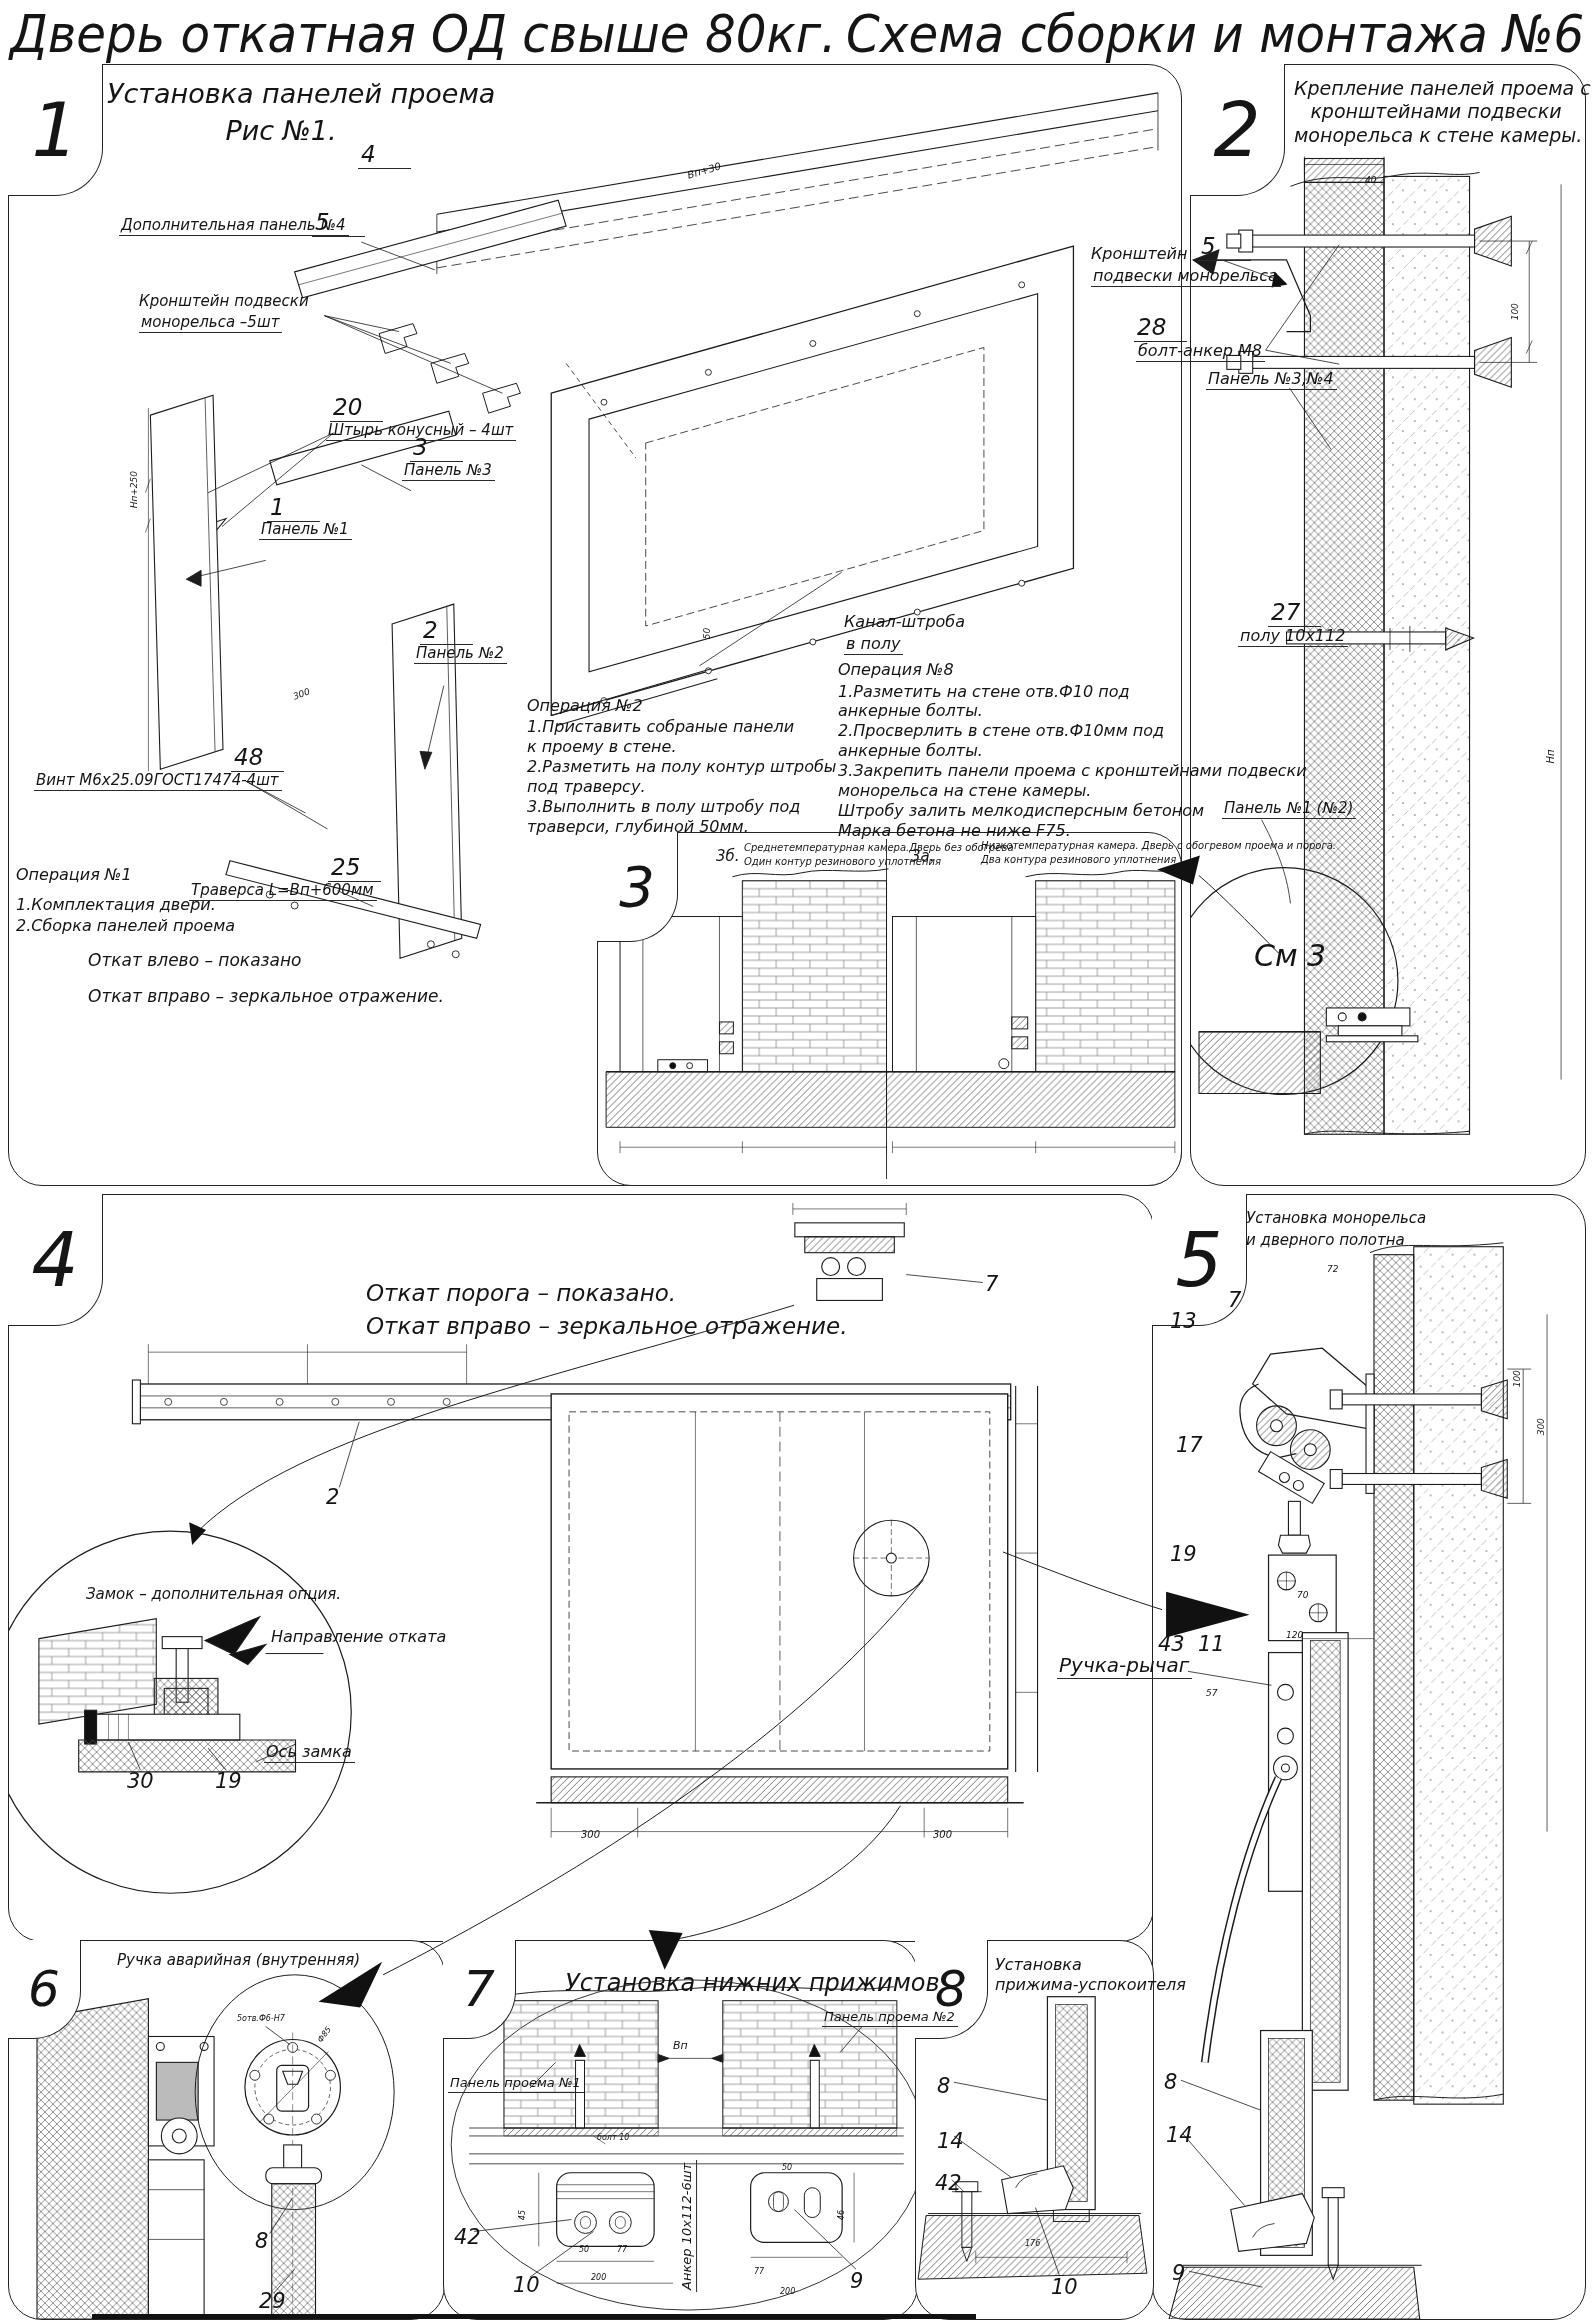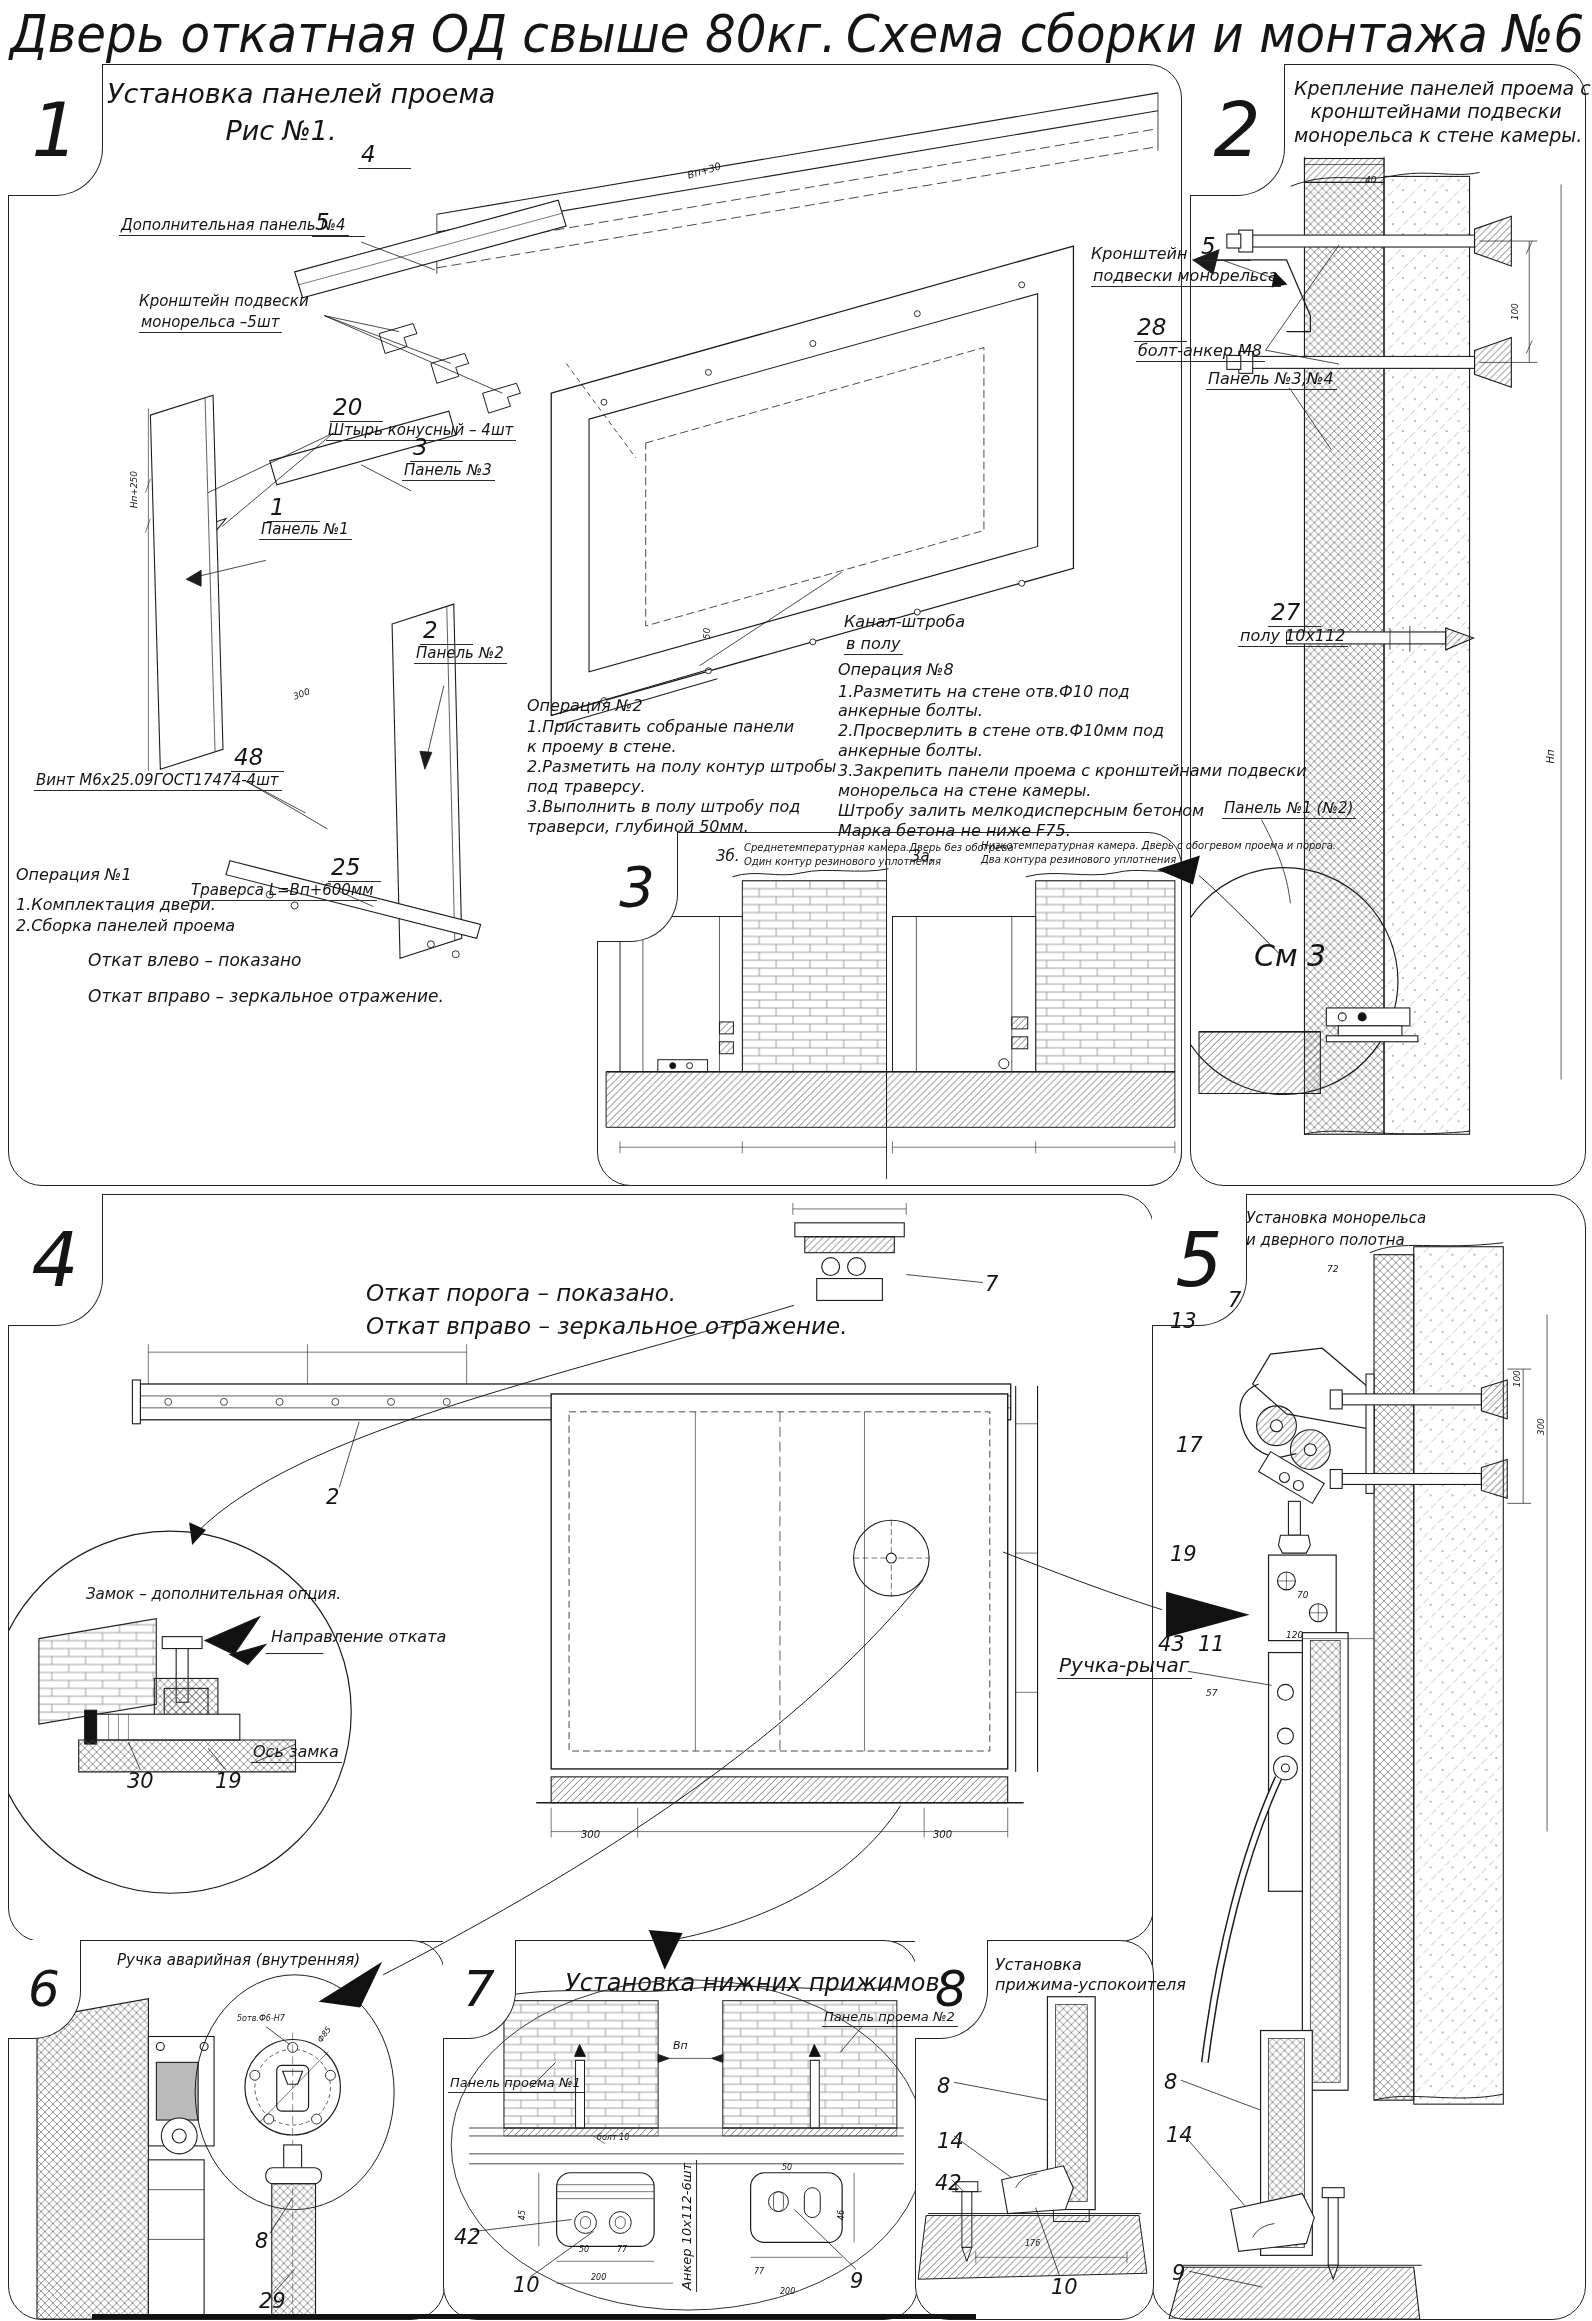--- a/index.html
+++ b/index.html
@@ -486,21 +486,21 @@
   <div class="L t17" style="left:911px;top:848px">3а.</div>
   <div class="L t10" style="left:981px;top:840px">Низкотемпературная камера. Дверь с обогревом проема и порога.</div>
   <div class="L t10" style="left:981px;top:854px">Два контура резинового уплотнения</div>
 
   <div class="L t23" style="left:366px;top:1280px">Откат порога – показано.</div>
   <div class="L t23" style="left:366px;top:1313px">Откат вправо – зеркальное отражение.</div>
   <div class="L cnp" style="left:985px;top:1272px">7</div>
   <div class="L cnp" style="left:326px;top:1485px">2</div>
   <div class="L t17" style="left:86px;top:1586px">Замок – дополнительная опция.</div>
   <div class="L t16" style="left:271px;top:1628px">Направление отката</div>
-  <div class="L u t16" style="left:251px;top:1743px">Ось замка</div>
+  <div class="L u t16" style="left:264px;top:1743px">Ось замка</div>
   <div class="L cnp" style="left:127px;top:1769px">30</div>
   <div class="L cnp" style="left:215px;top:1769px">19</div>
   <div class="L t10" style="left:581px;top:1829px">300</div>
   <div class="L t10" style="left:933px;top:1829px">300</div>
 
   <div class="L t17" style="left:1246px;top:1210px">Установка монорельса</div>
   <div class="L t17" style="left:1246px;top:1232px">и дверного полотна</div>
   <div class="L cnp" style="left:1228px;top:1288px">7</div>
   <div class="L cnp" style="left:1170px;top:1309px">13</div>
   <div class="L cnp" style="left:1176px;top:1433px">17</div>

